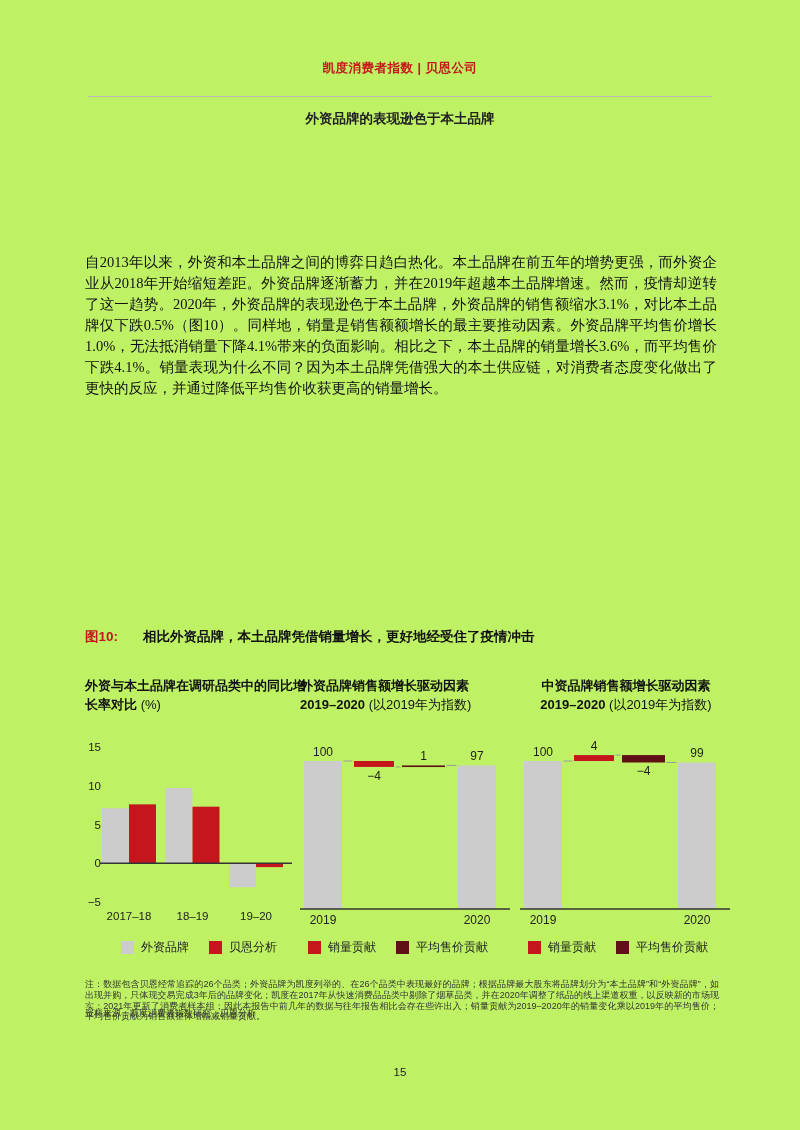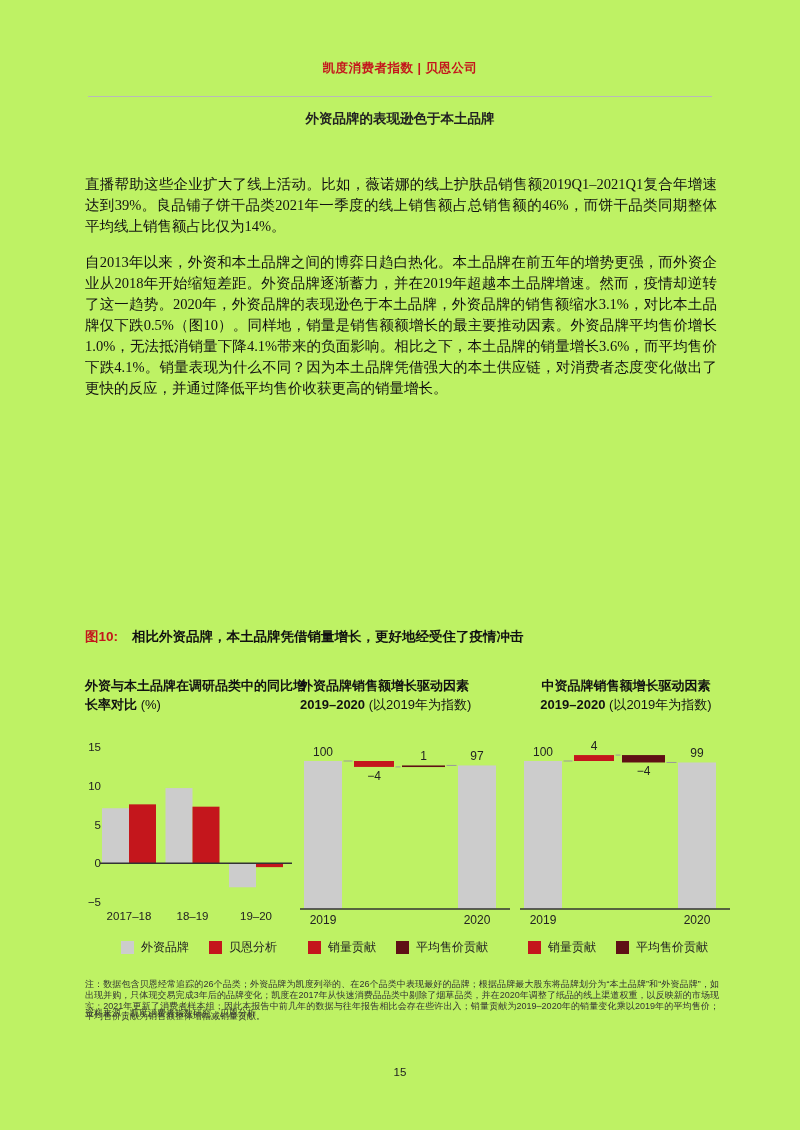--- a/index.html
+++ b/index.html
@@ -7,21 +7,21 @@
         font-family:"Liberation Sans",sans-serif;color:#1a1a1a;}
   .brand-header{position:absolute;top:60px;left:0;width:100%;text-align:center;
         font:700 12.5px "Liberation Sans",sans-serif;color:#c4161c;letter-spacing:.5px;}
   .rule{position:absolute;top:96px;left:88px;right:88px;border-top:1px solid #b9b9b9;height:0;}
   .report-title{position:absolute;top:110px;left:0;width:100%;text-align:center;
         font:600 13.5px "Liberation Sans",sans-serif;color:#222;}
   .body-para{position:absolute;left:85px;width:632px;margin:0;
         font:14.5px/21px "Liberation Serif",serif;text-align:justify;color:#111;}
   .p1{top:174px;} .p2{top:252px;}
   .figure-caption{position:absolute;left:85px;top:628px;font:700 13.5px "Liberation Sans",sans-serif;color:#111;}
-  .fig-tag{color:#c4161c;margin-right:14px;}
+  .fig-tag{color:#c4161c;margin-right:25px;}
   .chart-title{position:absolute;top:676px;font:700 13px/19px "Liberation Sans",sans-serif;color:#111;}
   .t1{left:85px;width:222px;} .t2{left:300px;width:212px;} .t3{left:520px;width:212px;text-align:center;}
   .chart-title .normal{font-weight:400;}
   .chart{position:absolute;top:735px;width:210px;height:200px;}
   .c1{left:85px;} .c2{left:300px;} .c3{left:520px;}
   .legend{position:absolute;top:939px;display:flex;align-items:center;
         font:12px "Liberation Sans",sans-serif;color:#222;}
   .lg1{left:121px;} .lg2{left:308px;} .lg3{left:528px;}
   .legend .item{display:flex;align-items:center;margin-right:20px;}
   .swatch{width:13px;height:13px;margin-right:7px;display:inline-block;flex:none;}
@@ -34,21 +34,20 @@
 </style>
 </head>
 <body>
 
 <div class="page">
 
   <div class="brand-header">凯度消费者指数 | 贝恩公司</div>
   <div class="rule"></div>
   <div class="report-title">外资品牌的表现逊色于本土品牌</div>
 
-  <p class="body-para p1">直播帮助这些企业扩大了线上活动。比如，薇诺娜的线上护肤品销售额2019Q1–2021Q1复合年增速达到39%。良品铺子饼干品类2021年一季度的线上销售额占总销售额的46%，而饼干品类同期整体平均线上销售额占比仅为14%。</p>
   <p class="body-para p2">自2013年以来，外资和本土品牌之间的博弈日趋白热化。本土品牌在前五年的增势更强，而外资企业从2018年开始缩短差距。外资品牌逐渐蓄力，并在2019年超越本土品牌增速。然而，疫情却逆转了这一趋势。2020年，外资品牌的表现逊色于本土品牌，外资品牌的销售额缩水3.1%，对比本土品牌仅下跌0.5%（图10）。同样地，销量是销售额额增长的最主要推动因素。外资品牌平均售价增长1.0%，无法抵消销量下降4.1%带来的负面影响。相比之下，本土品牌的销量增长3.6%，而平均售价下跌4.1%。销量表现为什么不同？因为本土品牌凭借强大的本土供应链，对消费者态度变化做出了更快的反应，并通过降低平均售价收获更高的销量增长。</p>
 
   <div class="figure-caption">
     <span class="fig-tag">图10:</span><span>相比外资品牌，本土品牌凭借销量增长，更好地经受住了疫情冲击</span>
   </div>
 
   <div class="chart-title t1">
     <span>外资与本土品牌在调研品类中的同比增长率对比</span>
     <span class="normal">(%)</span>
   </div>

